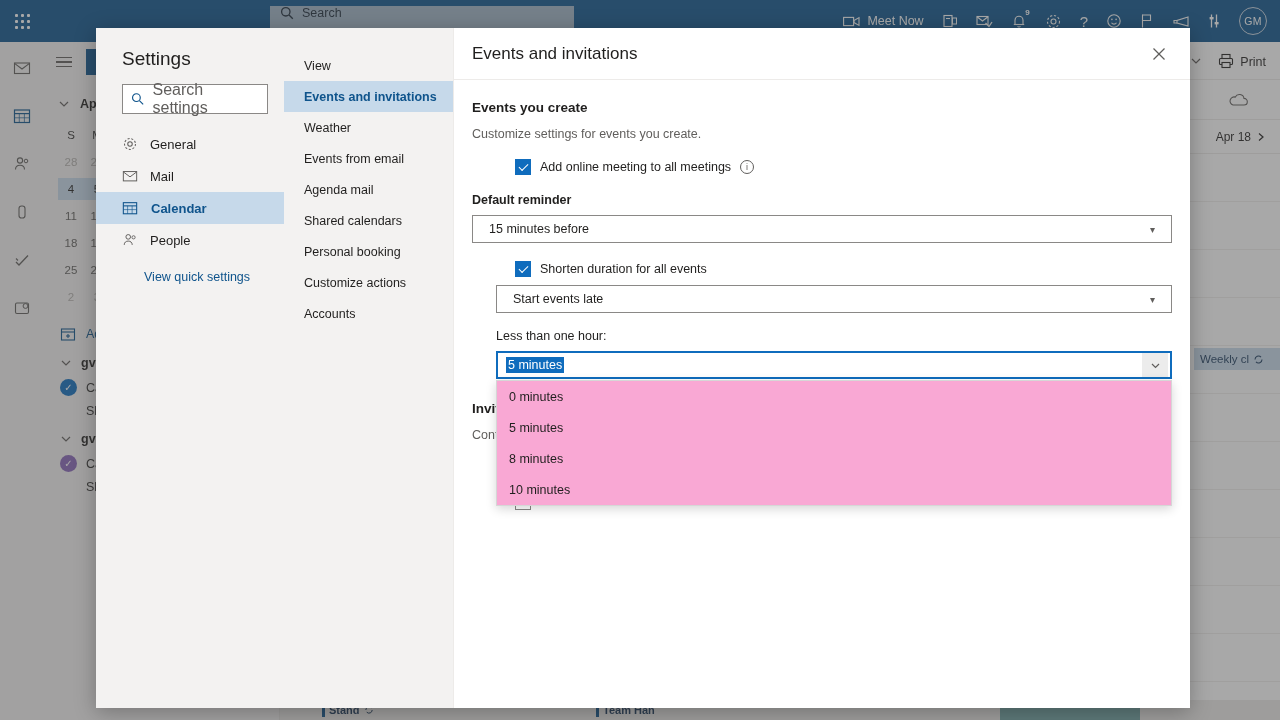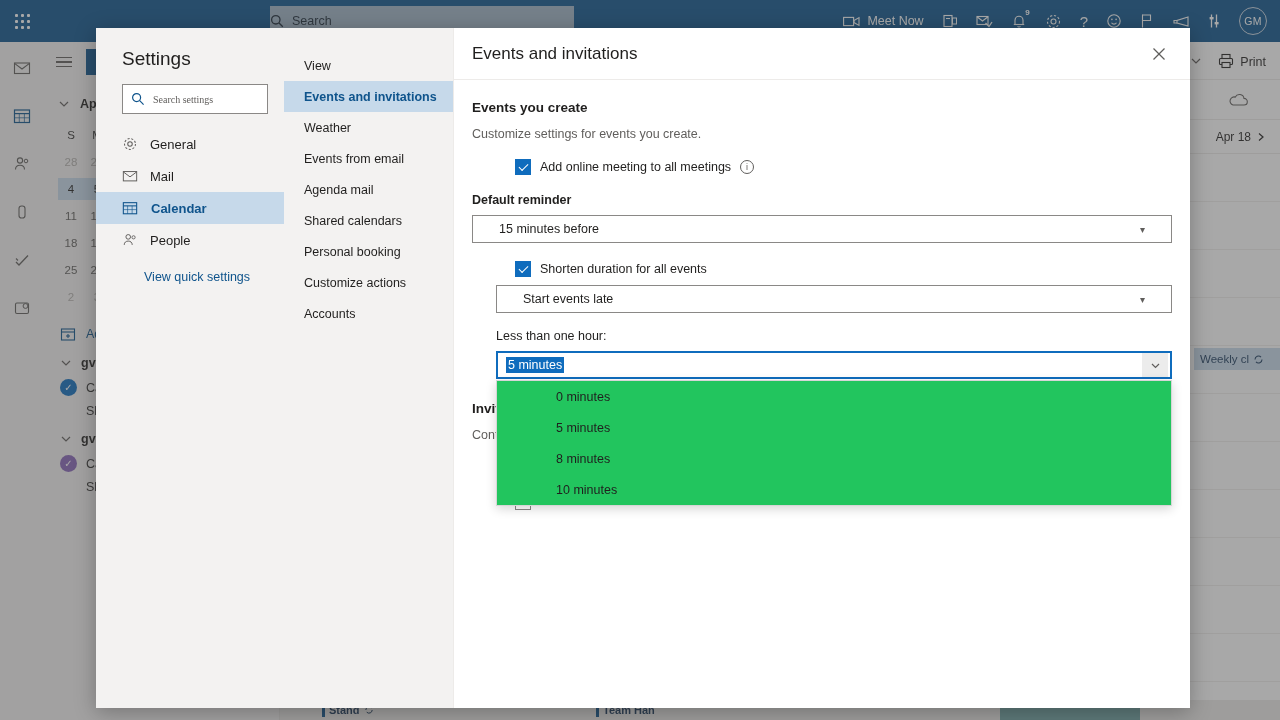--- a/index.html
+++ b/index.html
@@ -24,21 +24,21 @@
   }
   .waffle-grid {
     width: 15px; height: 15px;
     display: grid; grid-template-columns: repeat(3, 3px); grid-template-rows: repeat(3, 3px);
     gap: 3px;
   }
   .waffle-grid i { display:block; width: 3px; height: 3px; background: #ffffff; border-radius: 1px; }
 
   .search-box {
     position: absolute; left: 270px; top: 6px; width: 304px; height: 30px;
-    background: #9fb4c7; display: flex; align-items: center; padding: 0 0;
+    background: #9fb4c7; display: flex; padding: 0 10px;
   }
   .search-box .mag { margin-right: 8px; }
   .search-box .ph { color: #1b2a38; font-size: 12.5px; }
 
   .suite-right { position: absolute; right: 4px; top: 0; height: 42px; display: flex; align-items: center; }
   .sb-item {
     height: 42px; display: flex; align-items: center; gap: 7px;
     padding: 0 9px; color: #fff; font-size: 12.5px; cursor: pointer; position: relative;
   }
   .badge {
@@ -111,21 +111,21 @@
     position: absolute; left: 96px; top: 28px; width: 1094px; height: 680px;
     background: #ffffff; box-shadow: 0 4px 20px rgba(0,0,0,.28);
     display: flex;
   }
   .dlg-left { width: 188px; background: #f3f2f1; padding: 20px 0 0 0; }
   .dlg-title { font-size: 19px; color: #201f1e; padding: 0 0 14px 26px; }
   .search-settings {
     margin: 0 16px 0 26px; height: 30px; background: #ffffff; border: 1px solid #8a8886;
     display: flex; align-items: center; padding: 0 8px; gap: 8px;
   }
-  .search-settings .ss-ph { font-size: 10px; color: #605e5c; font-family: Liberation Serif, serif; }
+  .search-settings .ss-ph { font-size: 16px; color: #605e5c; }
   .nav-list { margin-top: 14px; }
   .nav-item {
     height: 32px; display: flex; align-items: center; gap: 12px;
     padding-left: 26px; font-size: 13px; color: #201f1e; cursor: pointer;
   }
   .nav-item.active { background: #c6d9ea; color: #0f548c; font-weight: bold; gap: 13px; }
   .nav-quick { padding-left: 48px; margin-top: 14px; font-size: 12.5px; color: #0f548c; cursor: pointer; }
 
   .dlg-mid { width: 170px; background: #f3f2f1; padding-top: 22px; border-right: 1px solid #edebe9; }
   .sub-item {
@@ -148,39 +148,38 @@
   .cb-row { display: flex; align-items: center; gap: 9px; margin-top: 18px; padding-left: 43px; }
   .cbx { width: 16px; height: 16px; border: 1px solid #8a8886; background:#fff; display:flex; align-items:center; justify-content:center; cursor:pointer; }
   .cbx.on { background: #0f6cbd; border-color: #0f6cbd; }
   .cbx.on::after { content: ''; width: 8px; height: 4px; border-left: 1.7px solid #fff; border-bottom: 1.7px solid #fff; transform: rotate(-45deg) translate(1px,-1px); }
   .cb-label { font-size: 12.5px; color: #201f1e; }
   .info-i { width: 14px; height: 14px; border: 1px solid #605e5c; border-radius: 50%; font-size: 9px; color:#605e5c; display:flex; align-items:center; justify-content:center; cursor:pointer; }
 
   .field-label { font-size: 12.5px; font-weight: bold; color: #201f1e; margin-top: 18px; }
   .combo {
     margin-top: 8px; height: 28px; border: 1px solid #8a8886; background: #fff;
-    display: flex; align-items: center; justify-content: space-between; padding: 0 26px;
+    display: flex; align-items: center; justify-content: space-between; padding: 0 16px;
     font-size: 12.5px; color: #201f1e; cursor: pointer;
   }
   .chev { color: #605e5c; font-size: 10px; }
 
   .indent { margin-left: 24px; }
   .sub-label { font-size: 12.5px; color: #201f1e; margin-top: 16px; }
 
   .combo.focused {
     border: 2px solid #0f6cbd; padding: 0 8px; height: 28px; position: relative;
   }
   .combo.focused .sel-text { background: #0f6cbd; color: #ffffff; padding: 1px 2px; }
   .combo.focused .chev-btn { width: 26px; height: 24px; background: #ececec; display:flex; align-items:center; justify-content:center; margin-right:-6px; }
 
   .dropdown {
     position: absolute; left: 0; right: 0; top: 29px;
-    background: #22c55e; border: 1px solid #d6d6d6; box-shadow: 0 3px 10px rgba(0,0,0,.16);
+    background: #f9a8d4; border: 1px solid #d6d6d6; box-shadow: 0 3px 10px rgba(0,0,0,.16);
     z-index: 5;
-    padding-left: 47px;
   }
   .dd-item { height: 31px; display:flex; align-items:center; padding-left: 12px; font-size: 12.5px; color: #201f1e; cursor: pointer; }
 
   .sec2 { margin-top: 22px; position: relative; }
 </style>
 </head>
 <body>
 
 <div id="root">
 

